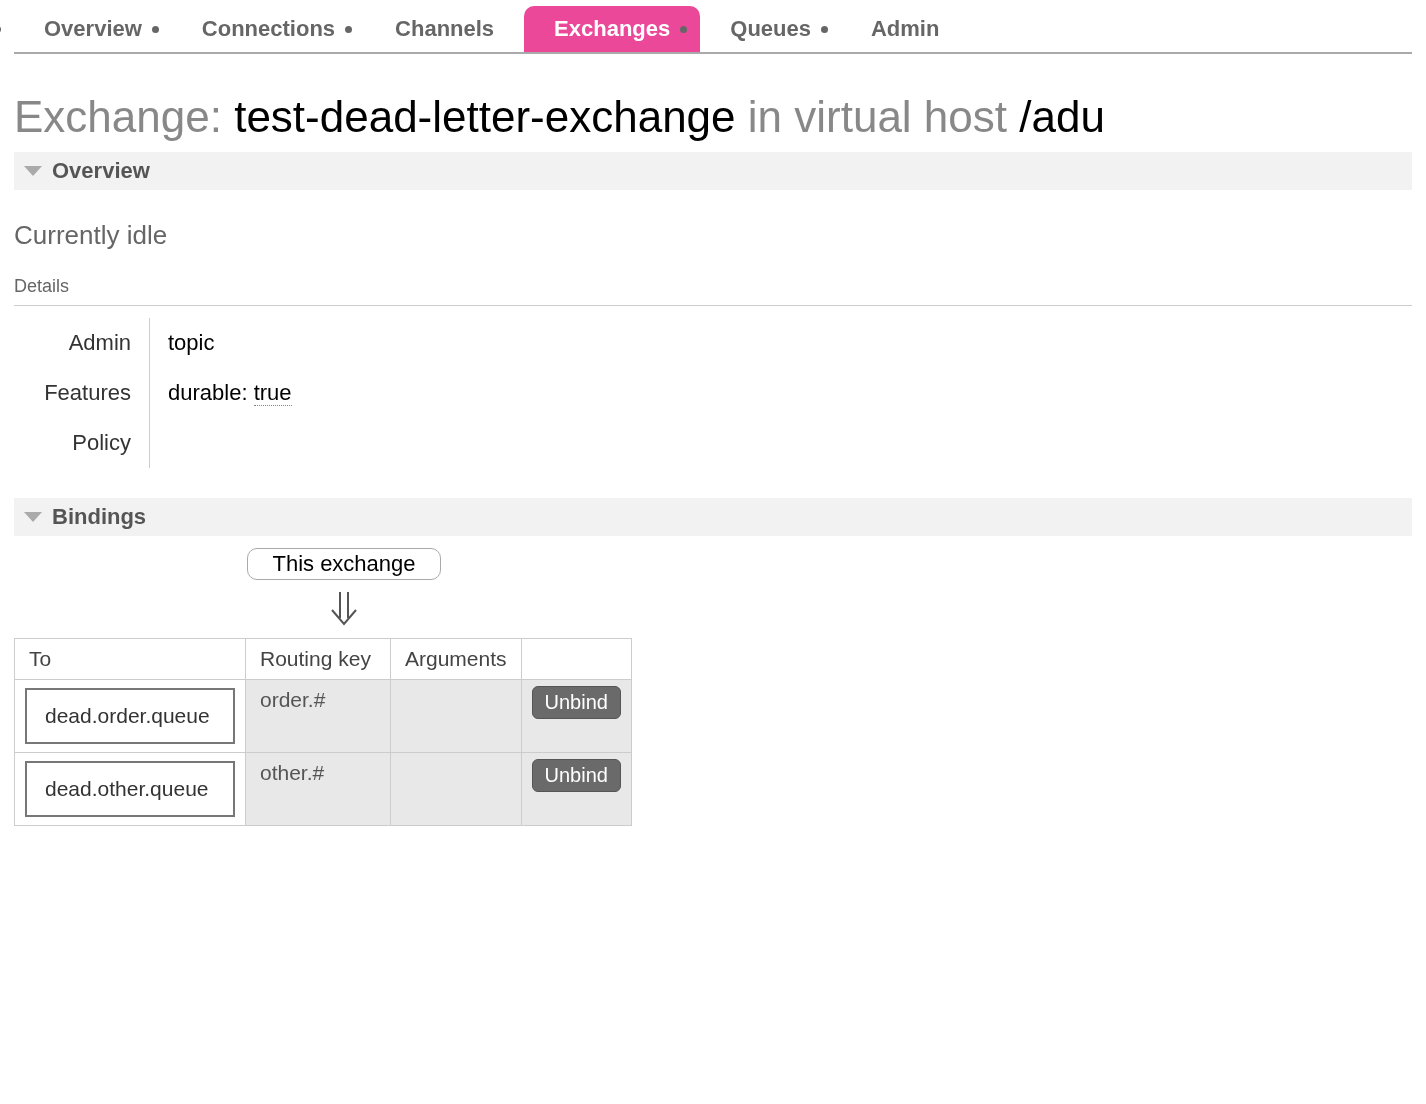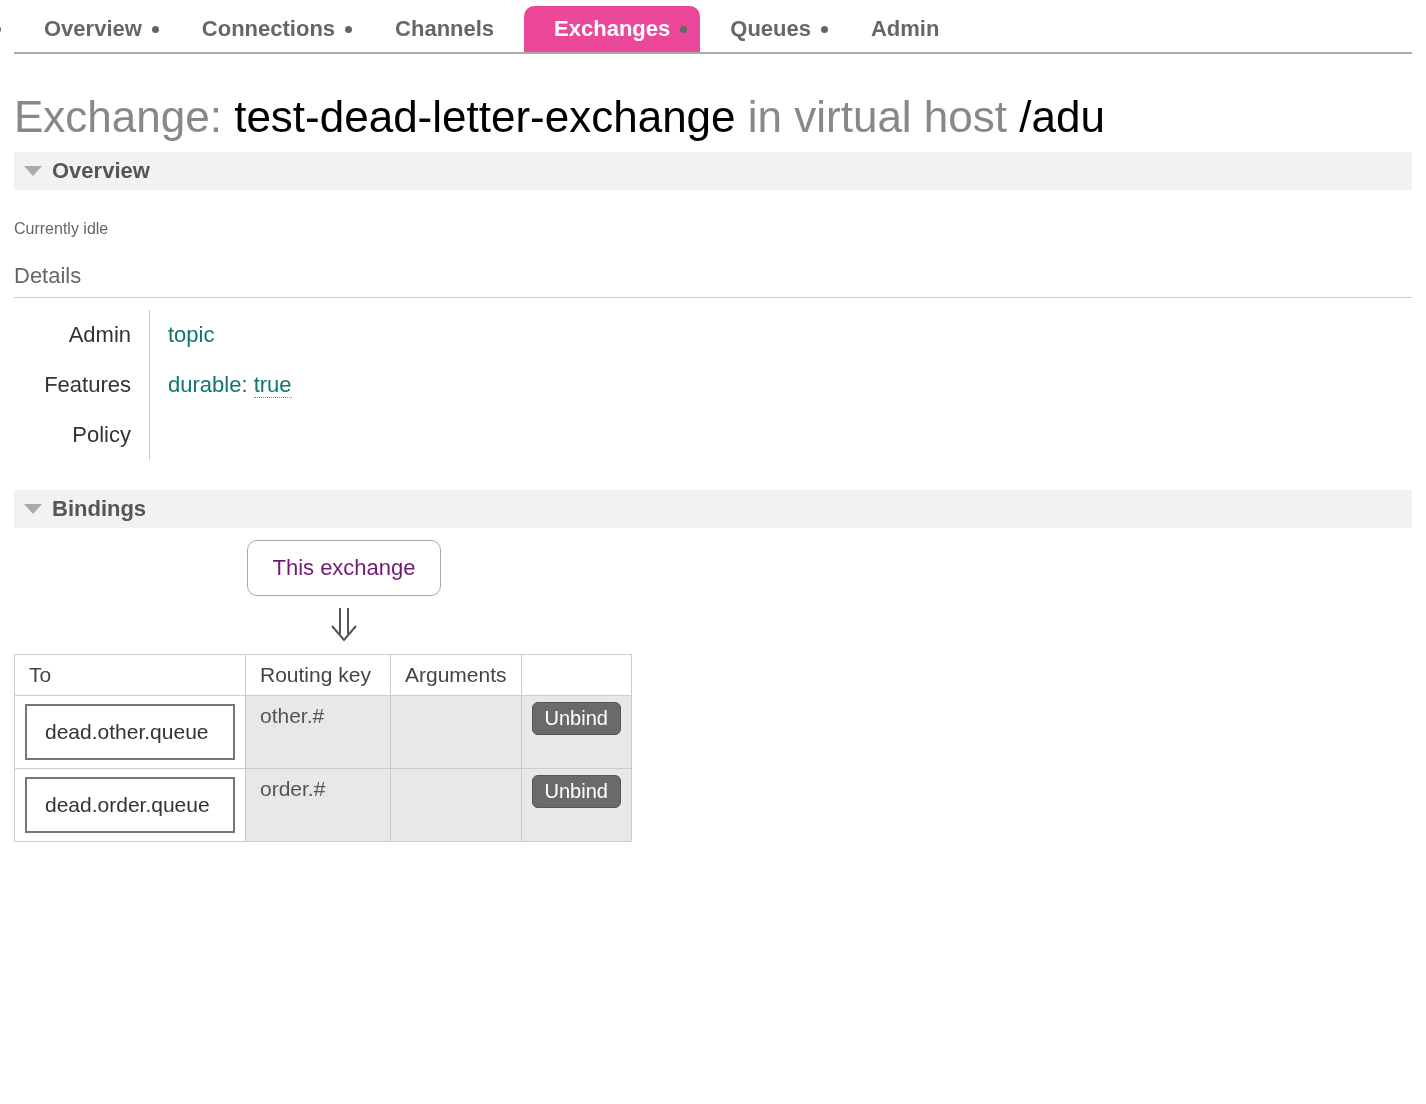--- a/index.html
+++ b/index.html
@@ -18,32 +18,32 @@
     
     .section-hdr { background: #f2f2f2; margin: 4px 14px 0; padding: 6px 10px; display: flex; align-items: center; gap: 10px; cursor: pointer; }
     .section-hdr .arrow { width: 0; height: 0; border-left: 9px solid transparent; border-right: 9px solid transparent; border-top: 10px solid #aaa; }
     .section-hdr .title { font-weight: bold; color: #555; font-size: 22px; }
     
     
     .ov-body { margin: 30px 14px 0; }
     .rates-row { border-bottom: 1px solid #ccc; padding-bottom: 10px; display: flex; align-items: center; gap: 10px; font-size: 22px; color: #666; }
     .rates-select { background: #ddd; padding: 2px 10px; color: #444; font-size: 22px; }
     .help-chip { background: #ddd; padding: 2px 8px; color: #666; font-size: 22px; }
-    .idle { margin: 25px 0 25px; font-size: 16px; color: #666; }
-    .details-hdr { border-bottom: 1px solid #ccc; padding-bottom: 8px; font-size: 22px; color: #666; margin-bottom: 12px; }
+    .idle { margin: 25px 0 25px; font-size: 26px; color: #666; }
+    .details-hdr { border-bottom: 1px solid #ccc; padding-bottom: 8px; font-size: 18px; color: #666; margin-bottom: 12px; }
     
     .detail-table { display: grid; grid-template-columns: 135px 1fr; }
     .dt-label { text-align: right; padding: 12px 18px 12px 0; font-size: 22px; color: #333; }
-    .dt-value { padding: 12px 18px; font-size: 22px; color: #0f766e; border-left: 1px solid #ccc; }
+    .dt-value { padding: 12px 18px; font-size: 22px; color: #000000; border-left: 1px solid #ccc; }
     .durable-val { border-bottom: 1px dotted #888; margin-top: 36px; }
     
     
     .bindings-area { margin: 12px 14px; }
     .exchange-box-wrap { width: 660px; display: flex; flex-direction: column; align-items: center; margin-top: 10px; }
-    .exchange-box { border: 1px solid #aaa; border-radius: 10px; padding: 14px 24px; font-size: 22px; color: #701a75; }
+    .exchange-box { border: 1px solid #aaa; border-radius: 10px; padding: 2px 24px; font-size: 22px; color: #000000; }
     .arrow-down { margin: 8px 0 10px; }
     .arrow-down svg { display: block; }
     
     table.bind { border-collapse: collapse; font-size: 21px; color: #444; }
     table.bind th, table.bind td { border: 1px solid #ccc; text-align: left; vertical-align: top; margin-left: 35px; }
     table.bind th { padding: 8px 14px; font-weight: normal; background: #fff; }
     table.bind td { padding: 8px 10px; }
     table.bind td.rk { background: #e8e8e8; color: #555; padding: 8px 14px; min-width: 145px; }
     table.bind td.args { background: #e8e8e8; min-width: 130px; }
     table.bind td.btncell { background: #e8e8e8; padding: 6px 10px; }
@@ -111,26 +111,26 @@
     <thead>
       <tr>
         <th>To</th>
         <th>Routing key</th>
         <th>Arguments</th>
         <th></th>
       </tr>
     </thead>
     <tbody>
       <tr>
-        <td><span class="queue-chip">dead.other.queue</span></td>
-        <td class="rk">other.#</td>
+        <td><span class="queue-chip">dead.order.queue</span></td>
+        <td class="rk">order.#</td>
         <td class="args"></td>
         <td class="btncell"><button class="unbind-btn">Unbind</button></td>
       </tr>
       <tr>
-        <td><span class="queue-chip">dead.order.queue</span></td>
-        <td class="rk">order.#</td>
+        <td><span class="queue-chip">dead.other.queue</span></td>
+        <td class="rk">other.#</td>
         <td class="args"></td>
         <td class="btncell"><button class="unbind-btn">Unbind</button></td>
       </tr>
     </tbody>
   </table>
 </div>
 
 </body></html>

